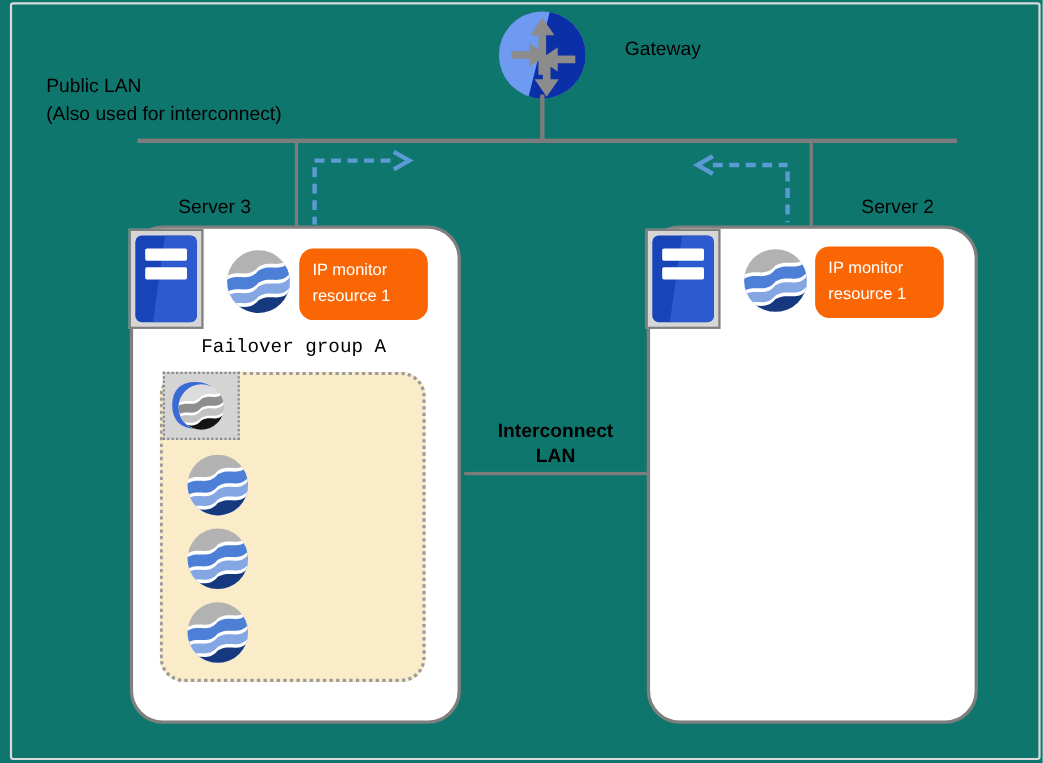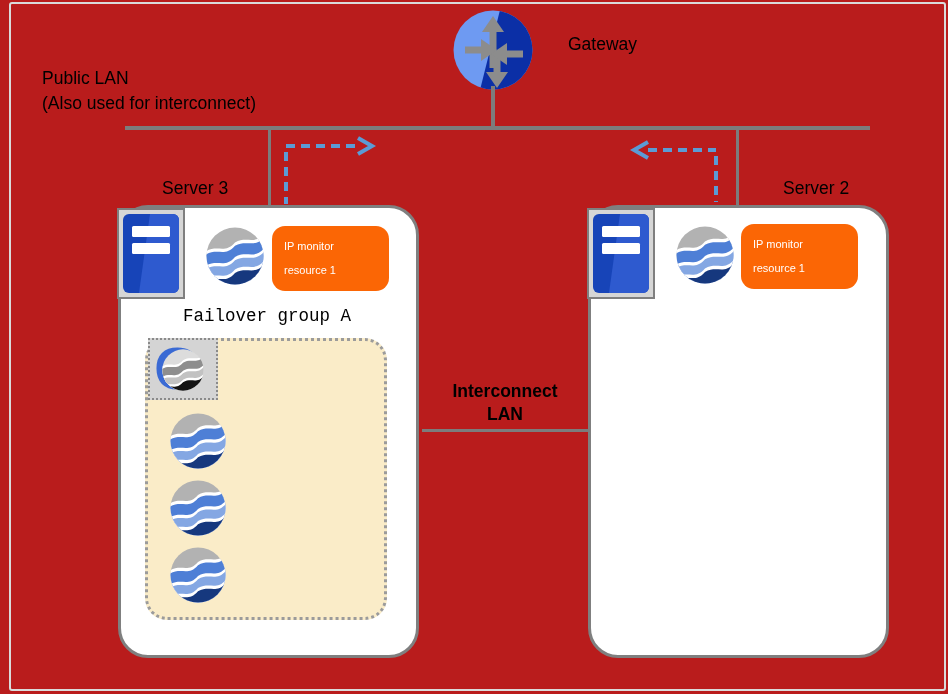--- a/index.html
+++ b/index.html
@@ -1,31 +1,31 @@
 <!DOCTYPE html>
 <html><head>
 <meta charset="utf-8">
 <style>
   html,body{margin:0;padding:0;background:#ffffff;}
-  .canvas{position:relative;width:948px;height:694px;background:#b91c1c;overflow:hidden;
+  .canvas{position:relative;width:948px;height:694px;background:#0f766e;overflow:hidden;
           font-family:"Liberation Sans", sans-serif;color:#000;}
   .frame{position:absolute;left:9px;top:2px;width:933px;height:685px;
          border:2px solid #DADADA;border-radius:3px;}
   .abs{position:absolute;}
   .label{font-size:17.5px;line-height:25px;white-space:nowrap;}
   .center{text-align:center;font-weight:bold;}
   .hline{position:absolute;background:#7C7C7C;}
   .vline{position:absolute;background:#7C7C7C;}
   .server-box{position:absolute;width:301px;height:453px;background:#ffffff;
               border:3px solid #7F7F7F;border-radius:30px;box-sizing:border-box;}
   .tower-box{position:absolute;width:68px;height:91px;background:#D6D6D6;
              border:2px solid #7F7F7F;box-sizing:border-box;display:flex;
              align-items:center;justify-content:center;z-index:3;}
   .monitor-badge{position:absolute;width:117px;height:65px;background:#FB6605;
-                 border-radius:13px;color:#fff;font-size:11px;line-height:24px;
+                 border-radius:13px;color:#fff;font-size:15px;line-height:24px;
                  padding:8px 0 0 12px;box-sizing:border-box;z-index:3;}
   .group-box{position:absolute;left:145px;top:338px;width:242px;height:282px;
              background:#FAECC8;border:3px dotted #9B9B9B;border-radius:22px;
              box-sizing:border-box;z-index:1;}
   .group-icon{position:absolute;left:148px;top:338px;width:70px;height:62px;
               background:#D4D4D4;border:2px dotted #8A8A8A;box-sizing:border-box;
               z-index:2;overflow:hidden;}
   .g-letter{position:absolute;left:4px;top:0;width:62px;height:58px;
             font-size:60px;font-weight:bold;line-height:58px;color:#3A6AD4;}
   .g-sphere{position:absolute;left:12px;top:9px;width:42px;height:42px;}

